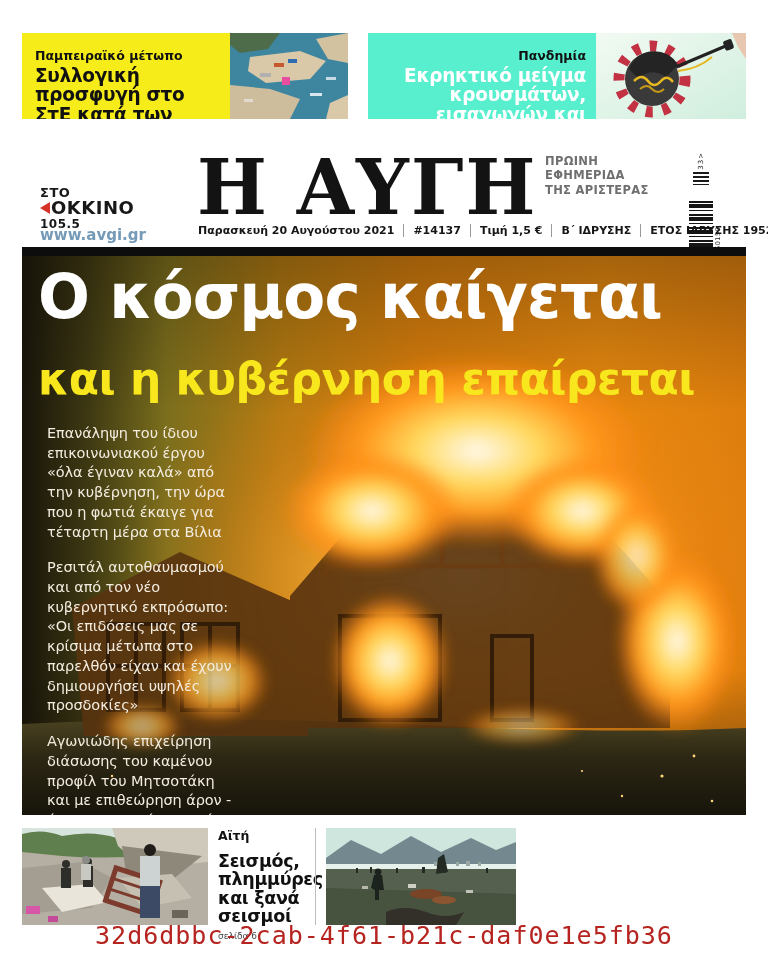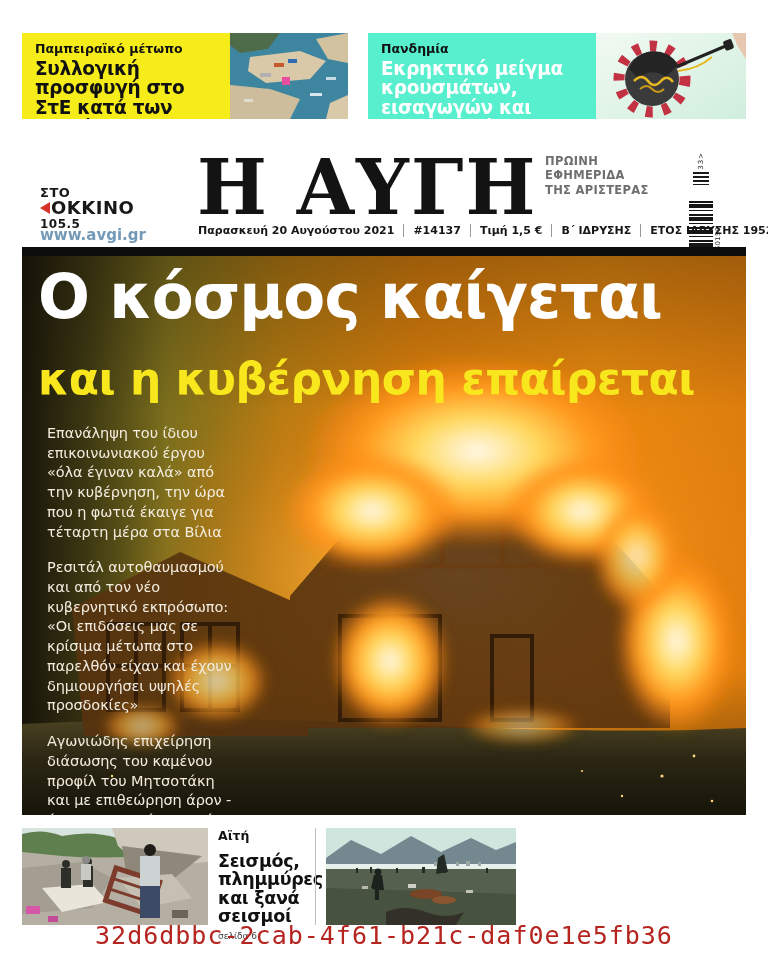--- a/index.html
+++ b/index.html
@@ -3,22 +3,22 @@
 <meta charset="utf-8">
 <style>
   * { margin:0; padding:0; box-sizing:border-box; }
   html,body { background:#ffffff; }
   body { font-family:"DejaVu Sans", sans-serif; width:768px; height:953px; position:relative; overflow:hidden; }
   .page { position:absolute; inset:0; background:#fff; }
 
   
   .teaser { position:absolute; top:33px; height:86px; display:flex; overflow:hidden; }
   .teaser-left  { left:22px;  width:326px; background:#f6ec1a; }
-  .teaser-right { left:368px; width:378px; background:#58efcf; }
-  .teaser-text { padding:9px 10px 0 13px; flex:1 1 auto;border-radius:28px; }
+  .teaser-right { left:368px; width:378px; background:#58efcf;text-align:right; }
+  .teaser-text { padding:16px 10px 0 13px; flex:1 1 auto;border-radius:28px; }
   .teaser-kicker { font-size:12.5px; font-weight:bold; color:#111; line-height:1.1; margin-bottom:3px; }
   .teaser-headline { font-size:18.5px; font-weight:bold; color:#111; line-height:1.06; letter-spacing:-0.3px; }
   .teaser-right .teaser-headline { color:#ffffff; }
   .teaser-photo { flex:0 0 auto; height:100%; }
   .teaser-left  .teaser-photo { width:118px; }
   .teaser-right .teaser-photo { width:150px; }
   .teaser-photo svg { display:block; width:100%; height:100%; }
 
   
   .masthead { position:absolute; left:22px; right:22px; top:140px; height:106px; }

